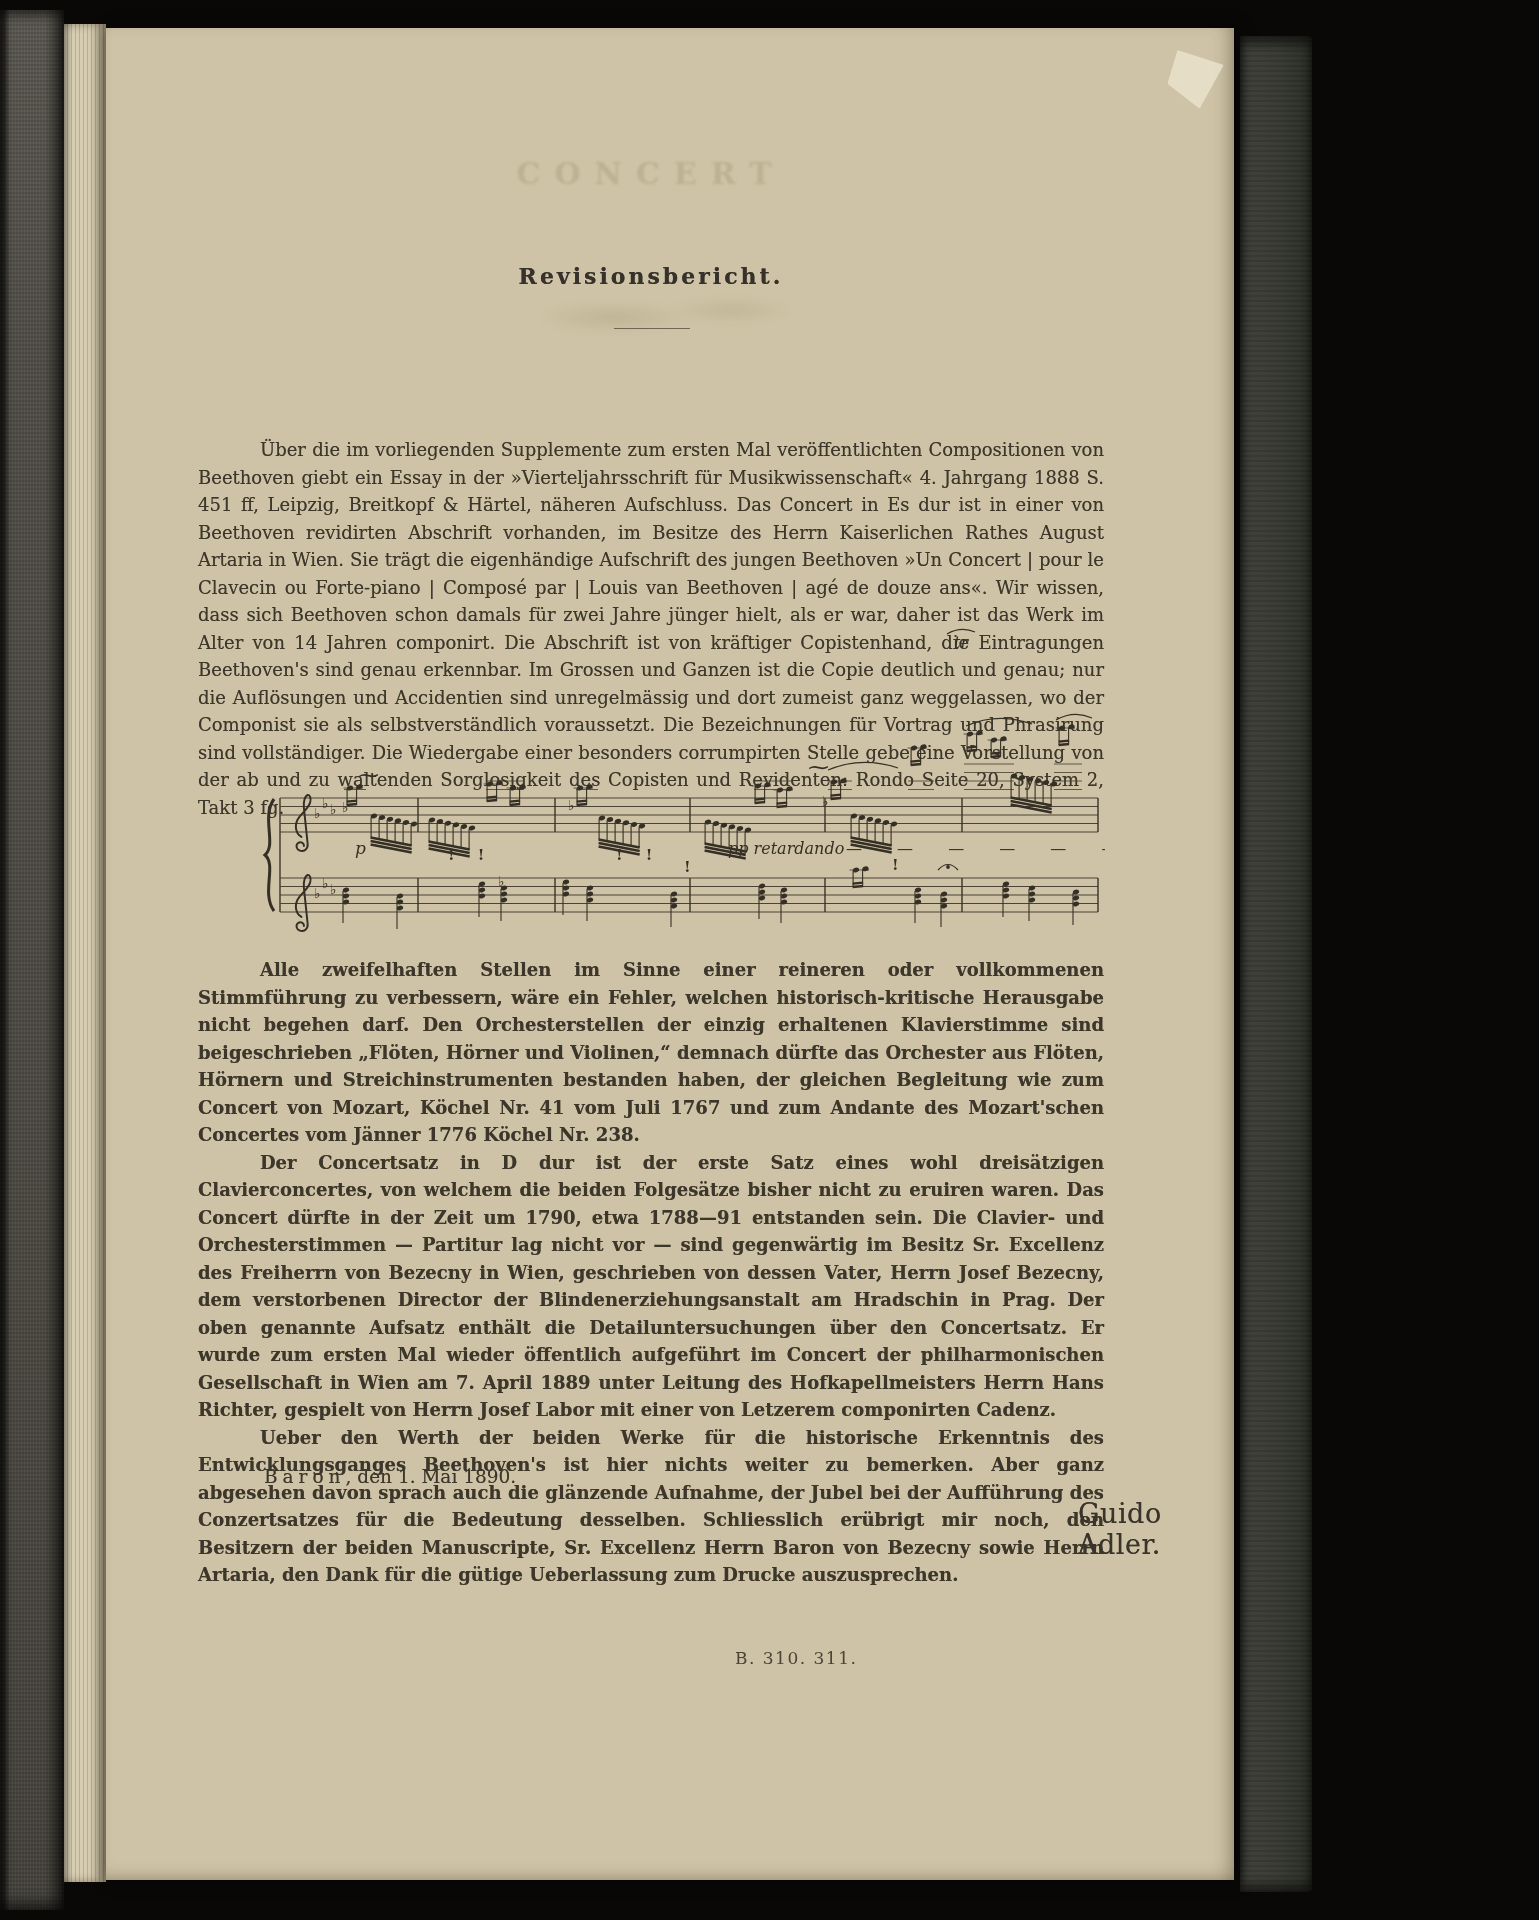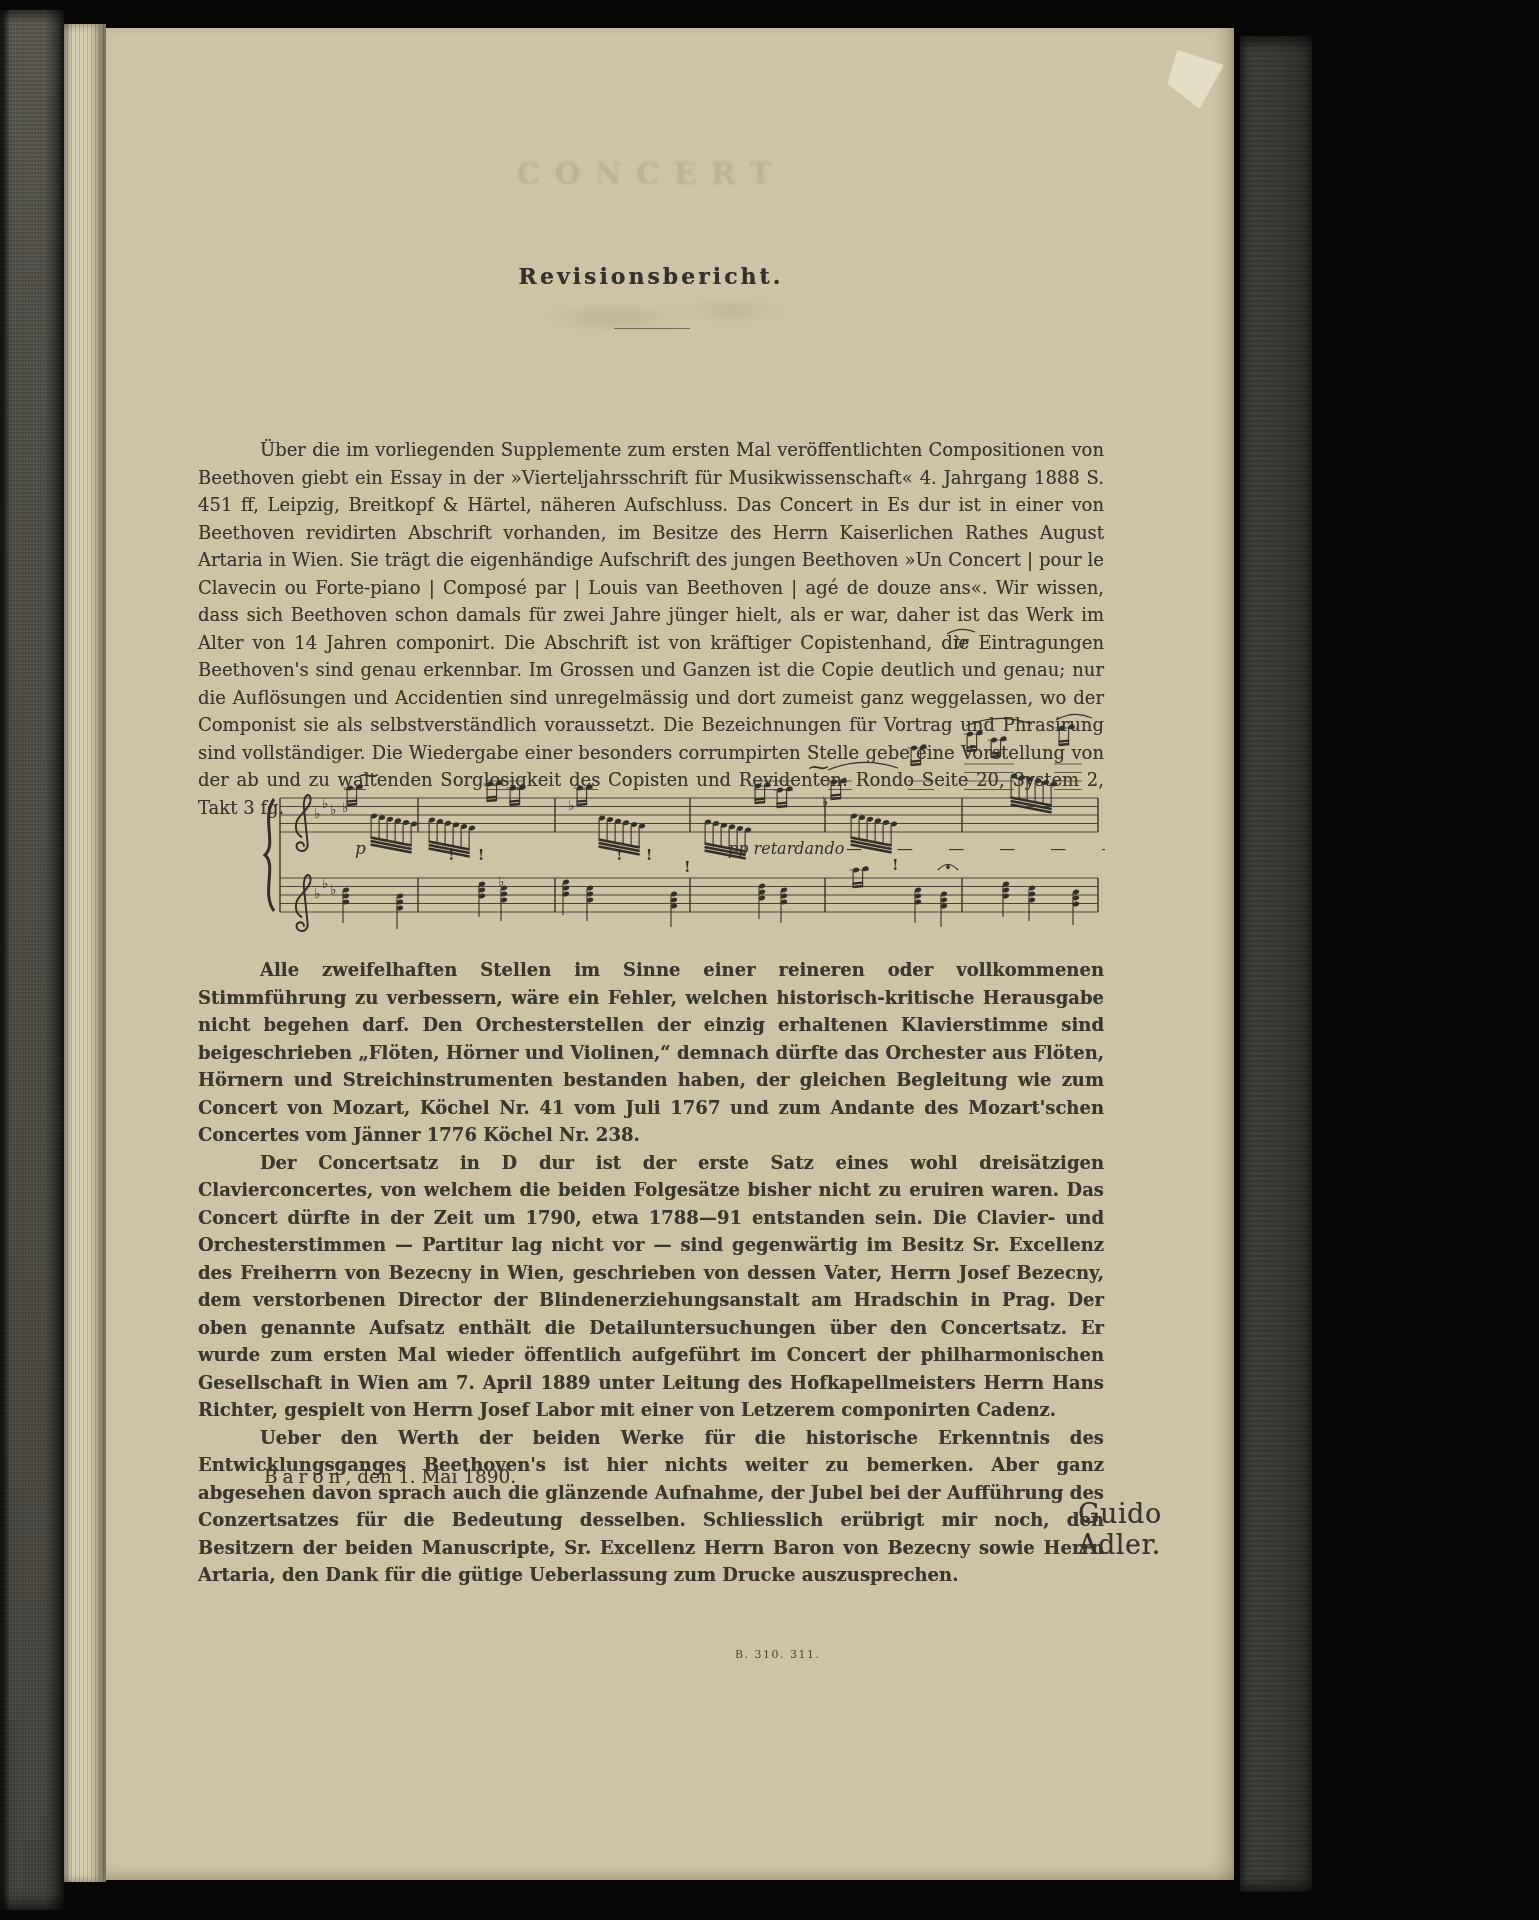--- a/index.html
+++ b/index.html
@@ -78,21 +78,21 @@
   .mtxt-bang1{font-weight:bold;font-size:15px;}
   .mtxt-ret{font-style:italic;font-size:16px;}
   .mtxt-dash{font-size:16px;letter-spacing:15px;}
   .mtxt-tr{font-style:italic;font-size:16px;}
   .mtxt-turn{font-size:20px;}
   .mtxt-flat{font-family:"DejaVu Sans",sans-serif;font-size:14px;}
 
   .dateline{position:absolute;left:158px;top:1438px;font-size:18.5px;color:#3d372b;text-shadow:0 0 .5px rgba(55,46,36,.5);}
   .dateline .place{letter-spacing:5px;}
   .signature{position:absolute;left:972px;top:1470px;font-size:27px;font-weight:normal;letter-spacing:.5px;color:#39342c;text-shadow:0 0 .6px rgba(50,42,32,.6);}
-  .plate{position:absolute;left:629px;top:1620px;font-size:11px;letter-spacing:1.5px;color:#4a4336;}
+  .plate{position:absolute;left:629px;top:1620px;font-size:17px;letter-spacing:1.5px;color:#4a4336;}
 </style>
 </head>
 <body>
 
 <div class="stage">
 
   <div class="cover-left"></div>
   <div class="fore-edge-left"></div>
   <div class="cover-right"></div>
 

